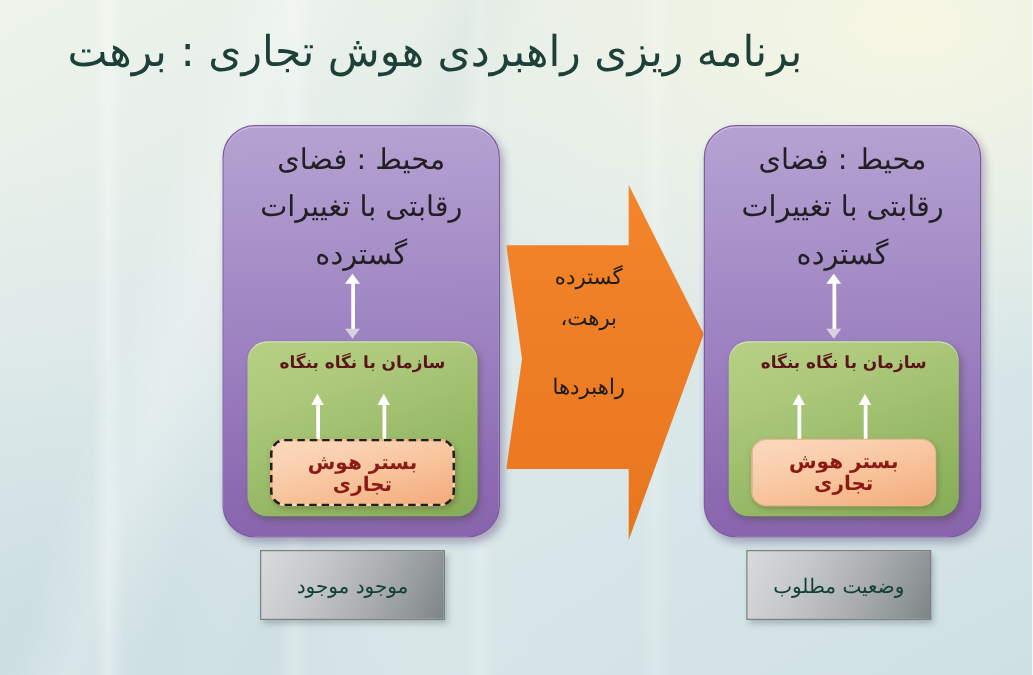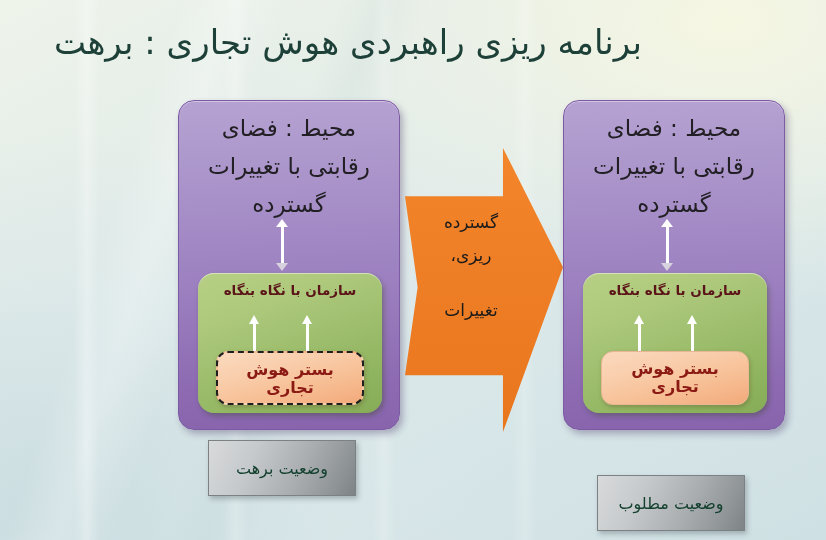--- a/index.html
+++ b/index.html
@@ -53,21 +53,21 @@
     color: #1d4038;
     white-space: nowrap;
     letter-spacing: 0.2px;
   }
 
   
   .env-card {
     position: absolute;
     width: 222px;
     height: 330px;
-    border-radius: 16px;
+    border-radius: 26px;
     background: linear-gradient(178deg, #b6a2d2 0%, #ad98cc 18%, #a187c4 44%, #9779bb 66%, #8d6ab2 86%, #8764ac 100%);
     box-shadow: 3px 4px 7px rgba(60,40,90,0.33),
                 inset 0 1px 0 rgba(255,255,255,0.38);
     border: 1px solid #7d5aa4;
     box-sizing: border-box;
   }
   #env-card-left  { left: 178px; top: 100px; }
   #env-card-right { left: 563px; top: 100px; }
 
   .env-title {
@@ -230,21 +230,21 @@
     box-sizing: border-box;
     display: flex;
     align-items: center;
     justify-content: center;
     direction: rtl;
     font-family: "DejaVu Sans", sans-serif;
     font-size: 16px;
     color: #13402f;
   }
   #state-left  { left: 208px; top: 440px; }
-  #state-right { left: 597px; top: 440px; margin-top: 35px; }
+  #state-right { left: 597px; top: 440px; }
 </style>
 </head>
 <body>
 
 <div id="slide">
 
   <div id="slide-texture"></div>
 
   <div id="title">برنامه ریزی راهبردی هوش تجاری : برهت</div>
 
@@ -269,28 +269,28 @@
         <div class="head"></div>
         <div class="stem"></div>
       </div>
 
       <div class="bi-box dashed">
         <div class="bi-label">بستر هوش تجاری</div>
       </div>
     </div>
   </div>
 
-  <div class="state-caption" id="state-left">وضعیت برهت</div>
+  <div class="state-caption" id="state-left">موجود موجود</div>
 
   <div id="chevron">
     <div class="shape"></div>
     <div id="chevron-text">
       <span>گسترده</span><br>
-      <span>ریزی،</span>
-      <span class="ln3">تغییرات</span>
+      <span>برهت،</span>
+      <span class="ln3">راهبردها</span>
     </div>
   </div>
 
   <div class="env-card" id="env-card-right">
 
     <div class="env-title">محیط : فضای رقابتی با تغییرات گسترده</div>
 
     <div class="arrow-double" style="left:97px; top:118px;">
       <div class="head-up"></div>
       <div class="stem"></div>

